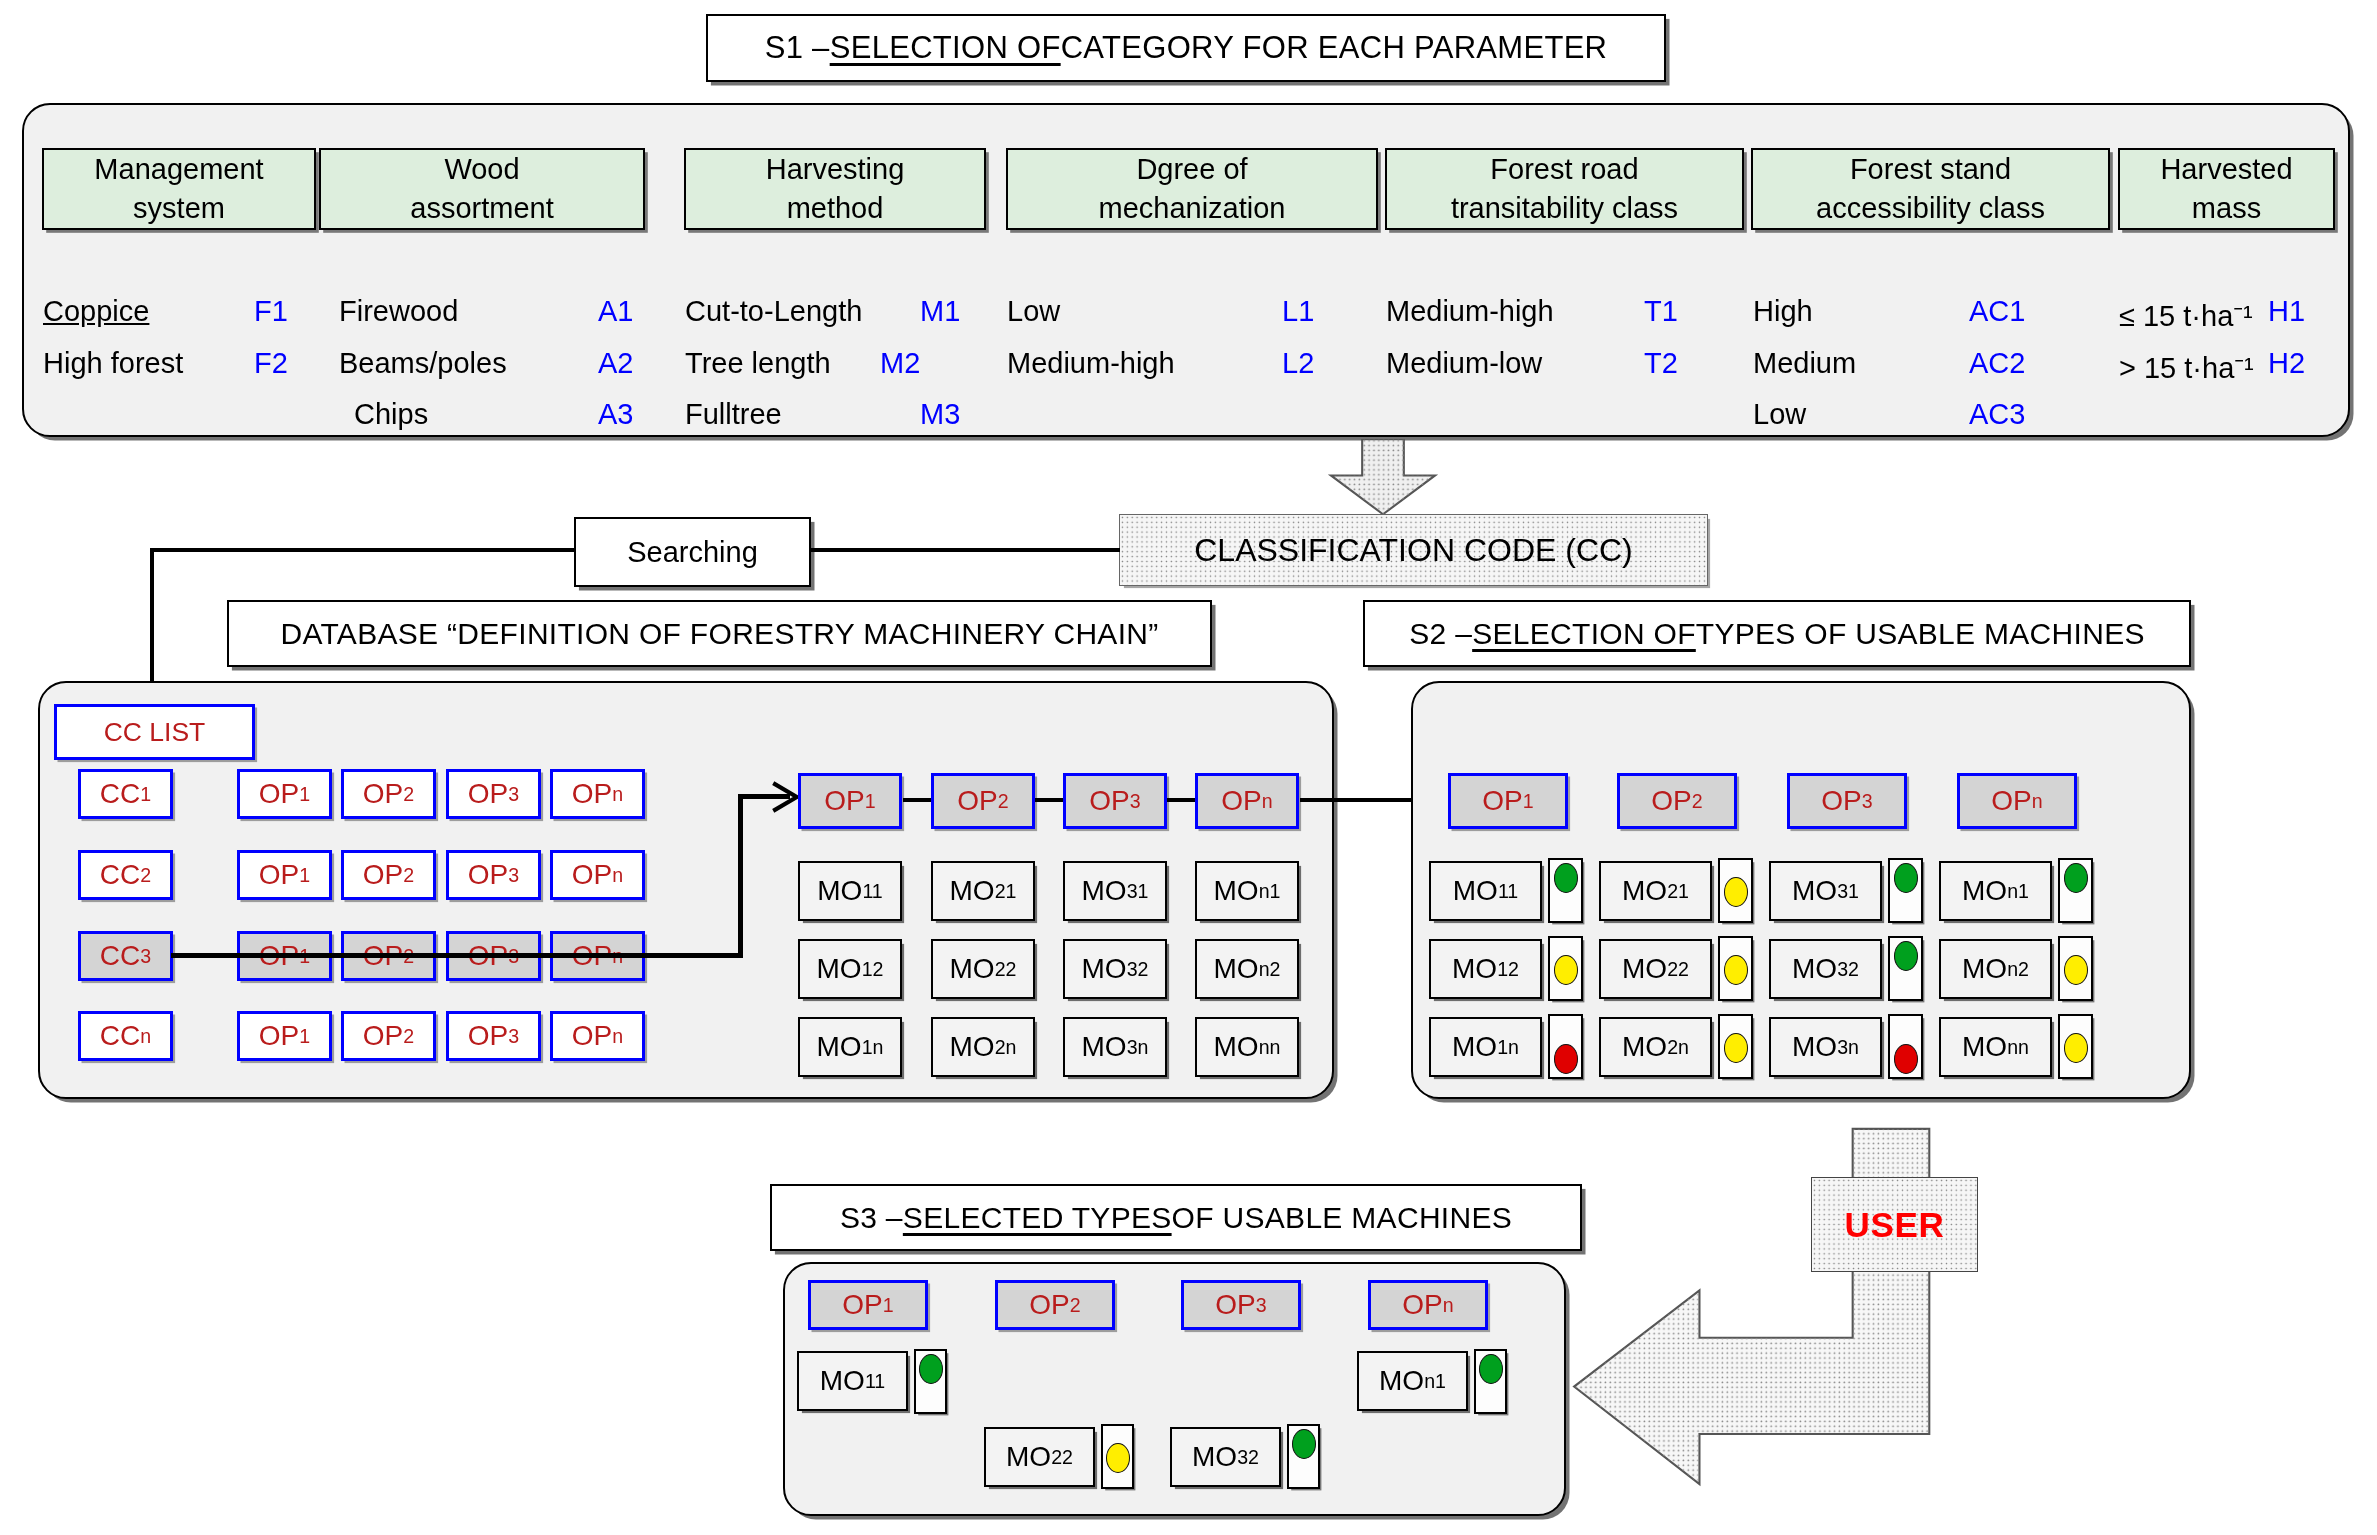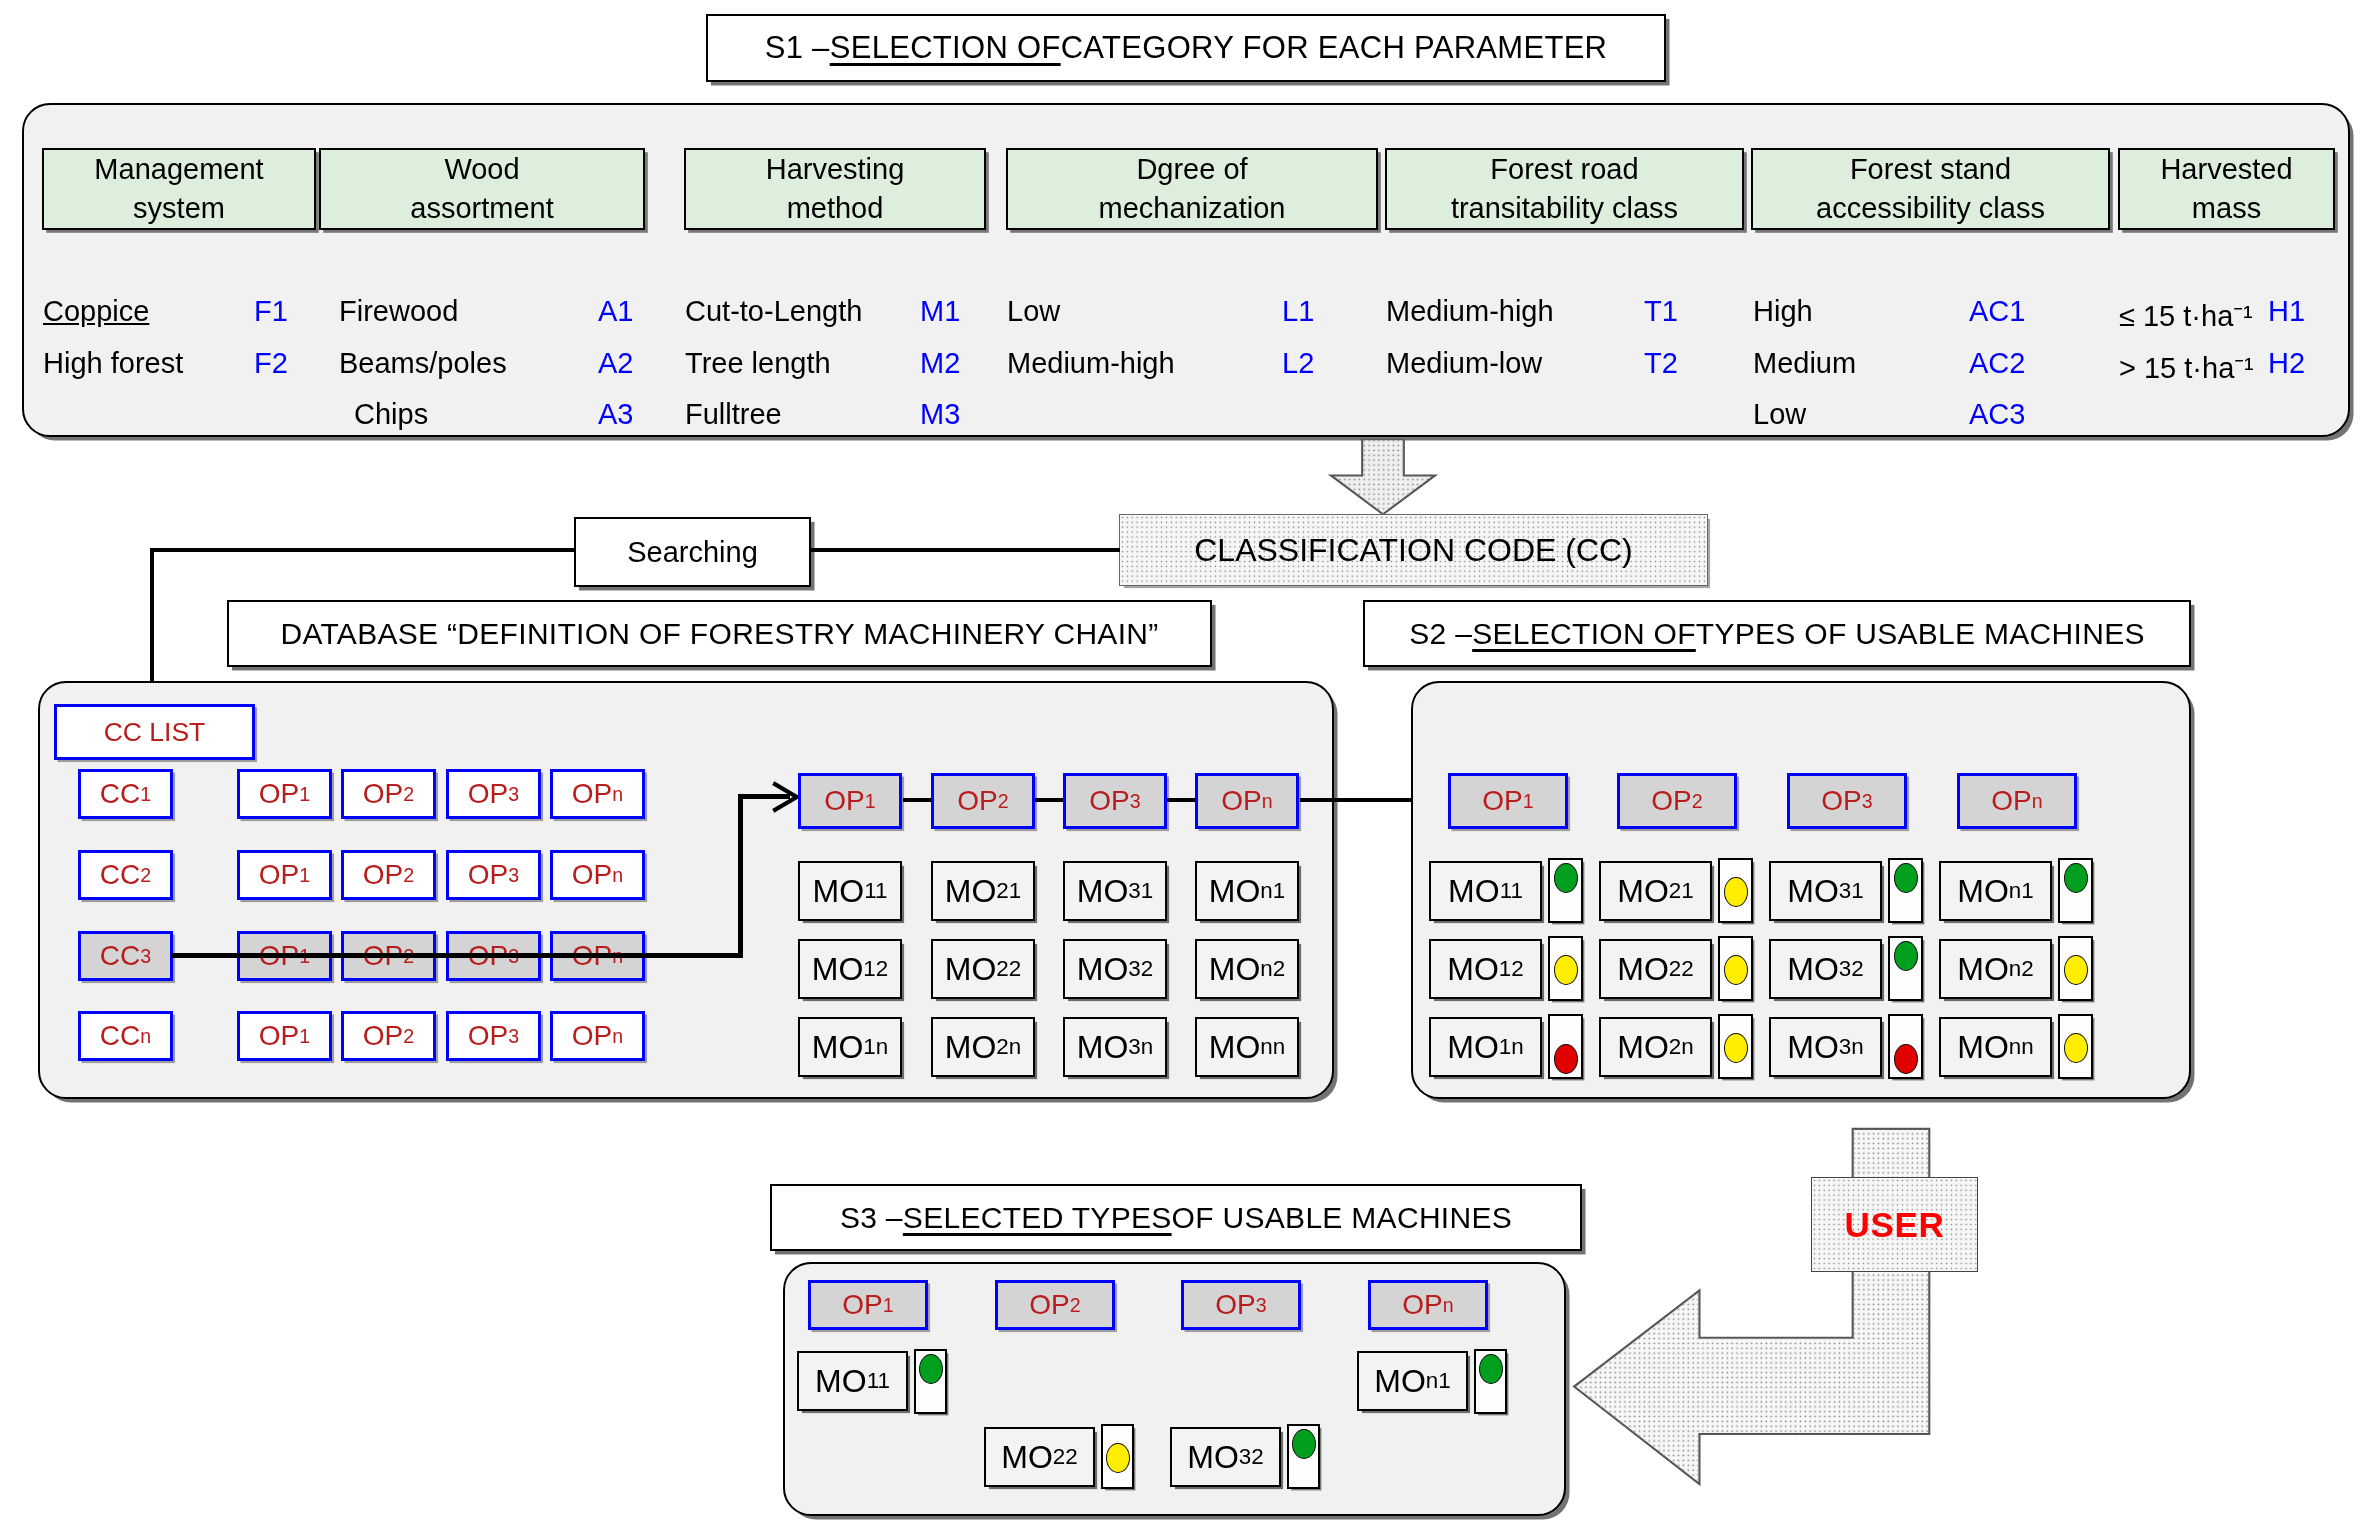--- a/index.html
+++ b/index.html
@@ -39,21 +39,21 @@
   .bbox{ 
     border:3.5px solid #0000ff;background:#ffffff;
     display:flex;align-items:center;justify-content:center;
     font-size:28px;color:#b91c1c;
     box-shadow:2.8px 2.8px 0 -0.7px rgba(0,0,0,0.35);
   }
   .bbox.sel{background:#d4d4d4;}
   .kbox{ 
     border:2.8px solid #000;background:#f3f3f3;
     display:flex;align-items:center;justify-content:center;
-    font-size:32px;color:#000;
+    font-size:28px;color:#000;
     box-shadow:3.5px 3.5px 0 -1.4px rgba(0,0,0,0.55);
   }
   .sub{font-size:0.70em;vertical-align:sub;}
 
   
   .slot{
     border:2.8px solid #000;background:#fdfdfd;position:absolute;
     box-shadow:2.8px 2.8px 0 -1.4px rgba(0,0,0,0.5);
   }
   .lamp{position:absolute;left:50%;transform:translateX(-50%);
@@ -134,21 +134,21 @@
 <div class="abs paramrow" style="left:339px;top:295px;"><span>Firewood</span></div>
 <div class="abs paramrow code" style="left:598px;top:295px;"><span>A1</span></div>
 <div class="abs paramrow" style="left:339px;top:347px;"><span>Beams/poles</span></div>
 <div class="abs paramrow code" style="left:598px;top:347px;"><span>A2</span></div>
 <div class="abs paramrow" style="left:339px;top:398px;margin-left:15px;"><span>Chips</span></div>
 <div class="abs paramrow code" style="left:598px;top:398px;"><span>A3</span></div>
 
 <div class="abs paramrow" style="left:685px;top:295px;"><span>Cut-to-Length</span></div>
 <div class="abs paramrow code" style="left:920px;top:295px;"><span>M1</span></div>
 <div class="abs paramrow" style="left:685px;top:347px;"><span>Tree length</span></div>
-<div class="abs paramrow code" style="left:920px;top:347px;"><span>M2</span></div>
+<div class="abs paramrow code" style="left:880px;top:347px;"><span>M2</span></div>
 <div class="abs paramrow" style="left:685px;top:398px;"><span>Fulltree</span></div>
 <div class="abs paramrow code" style="left:920px;top:398px;"><span>M3</span></div>
 
 <div class="abs paramrow" style="left:1007px;top:295px;"><span>Low</span></div>
 <div class="abs paramrow code" style="left:1282px;top:295px;"><span>L1</span></div>
 <div class="abs paramrow" style="left:1007px;top:347px;"><span>Medium-high</span></div>
 <div class="abs paramrow code" style="left:1282px;top:347px;"><span>L2</span></div>
 
 <div class="abs paramrow" style="left:1386px;top:295px;"><span>Medium-high</span></div>
 <div class="abs paramrow code" style="left:1644px;top:295px;"><span>T1</span></div>

